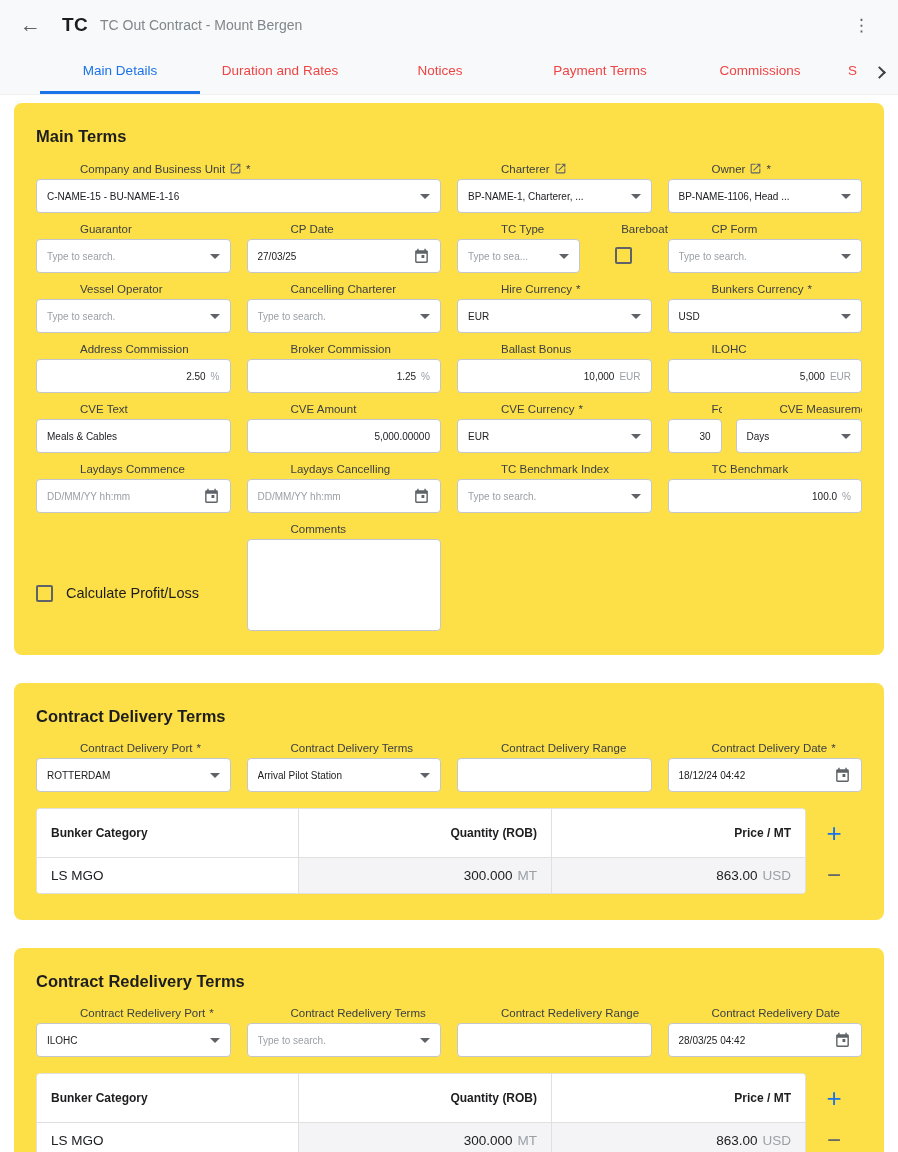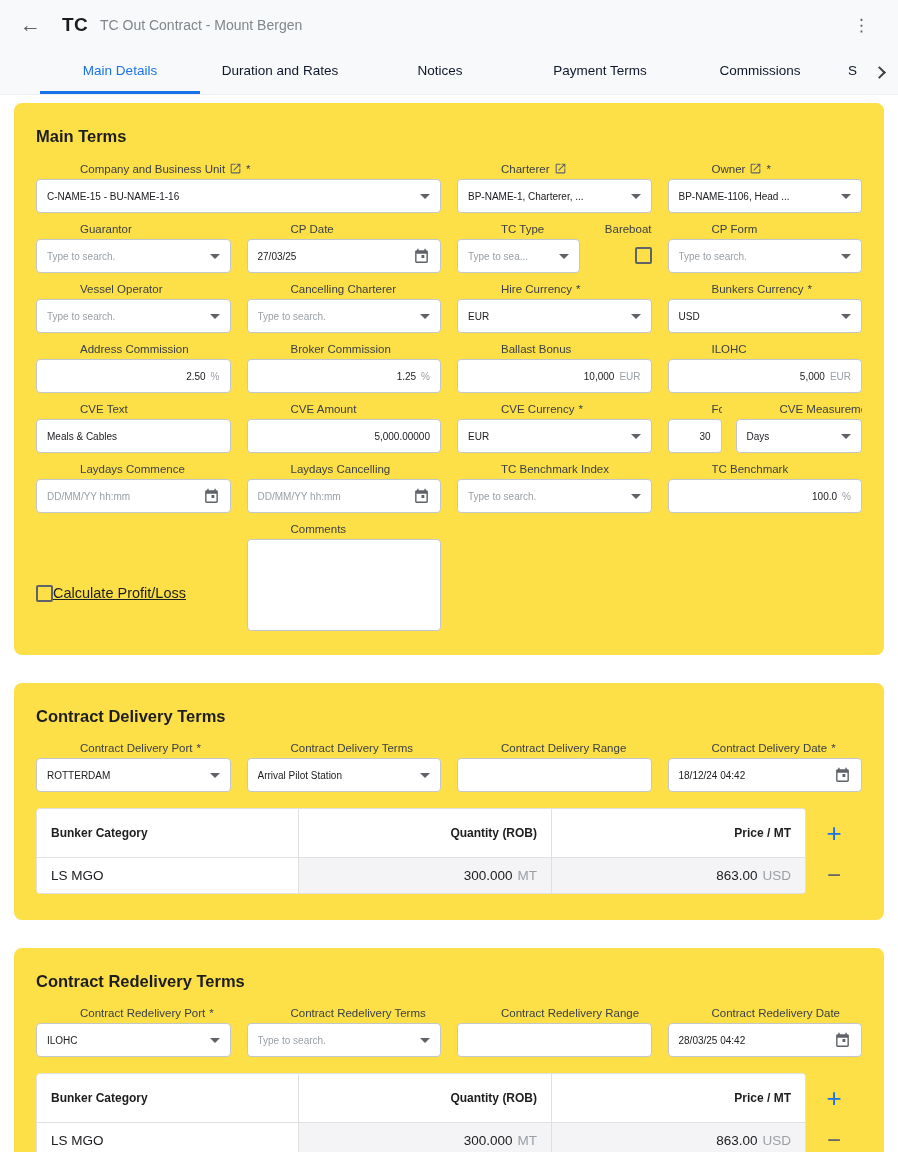--- a/index.html
+++ b/index.html
@@ -11,21 +11,21 @@
     color: #202124;
   }
   
   .topbar { background:#f8f9fa; border-bottom:1px solid #f0f0f0; }
   .row1 { display:flex; align-items:center; height:50px; padding:0 20px; }
   .back { font-size:21px; color:#5f6368; cursor:pointer; width:28px; }
   .logo { font-weight:bold; font-size:19px; color:#1d1d1f; margin:0 12px 0 14px; letter-spacing:.3px; }
   .apptitle { color:#80868b; font-size:14px; }
   .kebab { margin-left:auto; color:#5f6368; font-size:17px; letter-spacing:0; cursor:pointer; padding:4px 8px; }
   .tabs { display:flex; height:44px; padding-left:40px; position:relative; overflow:hidden; }
-  .tab { width:160px; text-align:center; line-height:42px; font-size:13.5px; color:#0f172a; position:relative; cursor:pointer; white-space:nowrap; }
+  .tab { width:160px; text-align:center; line-height:42px; font-size:13.5px; color:#ef4444; position:relative; cursor:pointer; white-space:nowrap; }
   .tab.active { color:#1a73e8; }
   .tab.active::after { content:""; position:absolute; left:0; right:0; bottom:0; height:3px; background:#1a73e8; }
   .tab.partial { width:24px; overflow:hidden; text-align:left; padding-left:8px; }
   .tabs-scroll { position:absolute; right:10px; top:0; height:44px; display:flex; align-items:center; cursor:pointer; padding:0 4px; }
   .chev { width:9px; height:9px; border-right:2px solid #3c4043; border-top:2px solid #3c4043; transform:rotate(45deg); display:inline-block; }
   
   .page { padding:8px 14px 0 14px; }
   .card { background:#fde047; border-radius:8px; padding:18px 22px 24px; margin-bottom:28px; }
   .card-title { font-size:16.5px; font-weight:bold; color:#1d1d1f; margin:6px 0 16px; }
   .grid { display:grid; grid-template-columns:repeat(4,1fr); column-gap:16px; row-gap:10px; }
@@ -37,23 +37,23 @@
   .ctrl { background:#fff; border:1px solid #c3c7cc; border-radius:4px; height:34px; display:flex; align-items:center; padding:0 10px; font-size:10px; min-width:0; }
   .ctrl .val { flex:1; overflow:hidden; text-overflow:ellipsis; white-space:nowrap; }
   .ctrl .val.right { text-align:right; }
   .ctrl .ph { flex:1; color:#9aa0a6; overflow:hidden; text-overflow:ellipsis; white-space:nowrap; }
   .suffix { color:#9aa0a6; margin-left:5px; flex:none; }
   .caret { width:0; height:0; border-left:5px solid transparent; border-right:5px solid transparent; border-top:5px solid #5f6368; margin-left:8px; flex:none; }
   .calico { flex:none; margin-left:8px; cursor:pointer; display:flex; }
   .split { display:flex; gap:14px; min-width:0; }
   .split .grow { flex:1; min-width:0; }
   .cbbox { width:17px; height:17px; border:2px solid #5f6368; border-radius:2px; background:transparent; flex:none; cursor:pointer; }
-  .bareboat-col { width:58px; flex:none; align-items:flex-end; }
+  .bareboat-col { width:58px; flex:none; align-items:center; }
   .bareboat-col .cbbox { margin-top:8px; margin-left:2px; }
-  .cb-row { display:flex; align-items:center; margin-top:32px;text-decoration:underline; }
+  .cb-row { display:flex; align-items:center; gap:13px; margin-top:32px; }
   .cb-row .cbl { font-size:14.5px; color:#1d1d1f; }
   textarea.comments { height:92px; background:#fff; border:1px solid #c3c7cc; border-radius:4px; resize:none; font:inherit; padding:8px 10px; outline:none; }
   .every-col { width:54px; flex:none; }
   
   .btable-row { display:flex; margin-top:16px; align-items:flex-start; }
   .btable-card { flex:1; background:#fff; border:1px solid #e0e0e0; border-radius:4px; overflow:hidden; }
   table.btable { width:100%; border-collapse:collapse; }
   .btable th { font-size:12px; font-weight:bold; color:#1d1d1f; text-align:left; padding:17px 14px; background:#fff; border-right:1px solid #e0e0e0; }
   .btable th:last-child, .btable td:last-child { border-right:none; }
   .btable td { font-size:13.5px; padding:10px 14px; border-top:1px solid #e0e0e0; border-right:1px solid #e0e0e0; background:#fff; }

